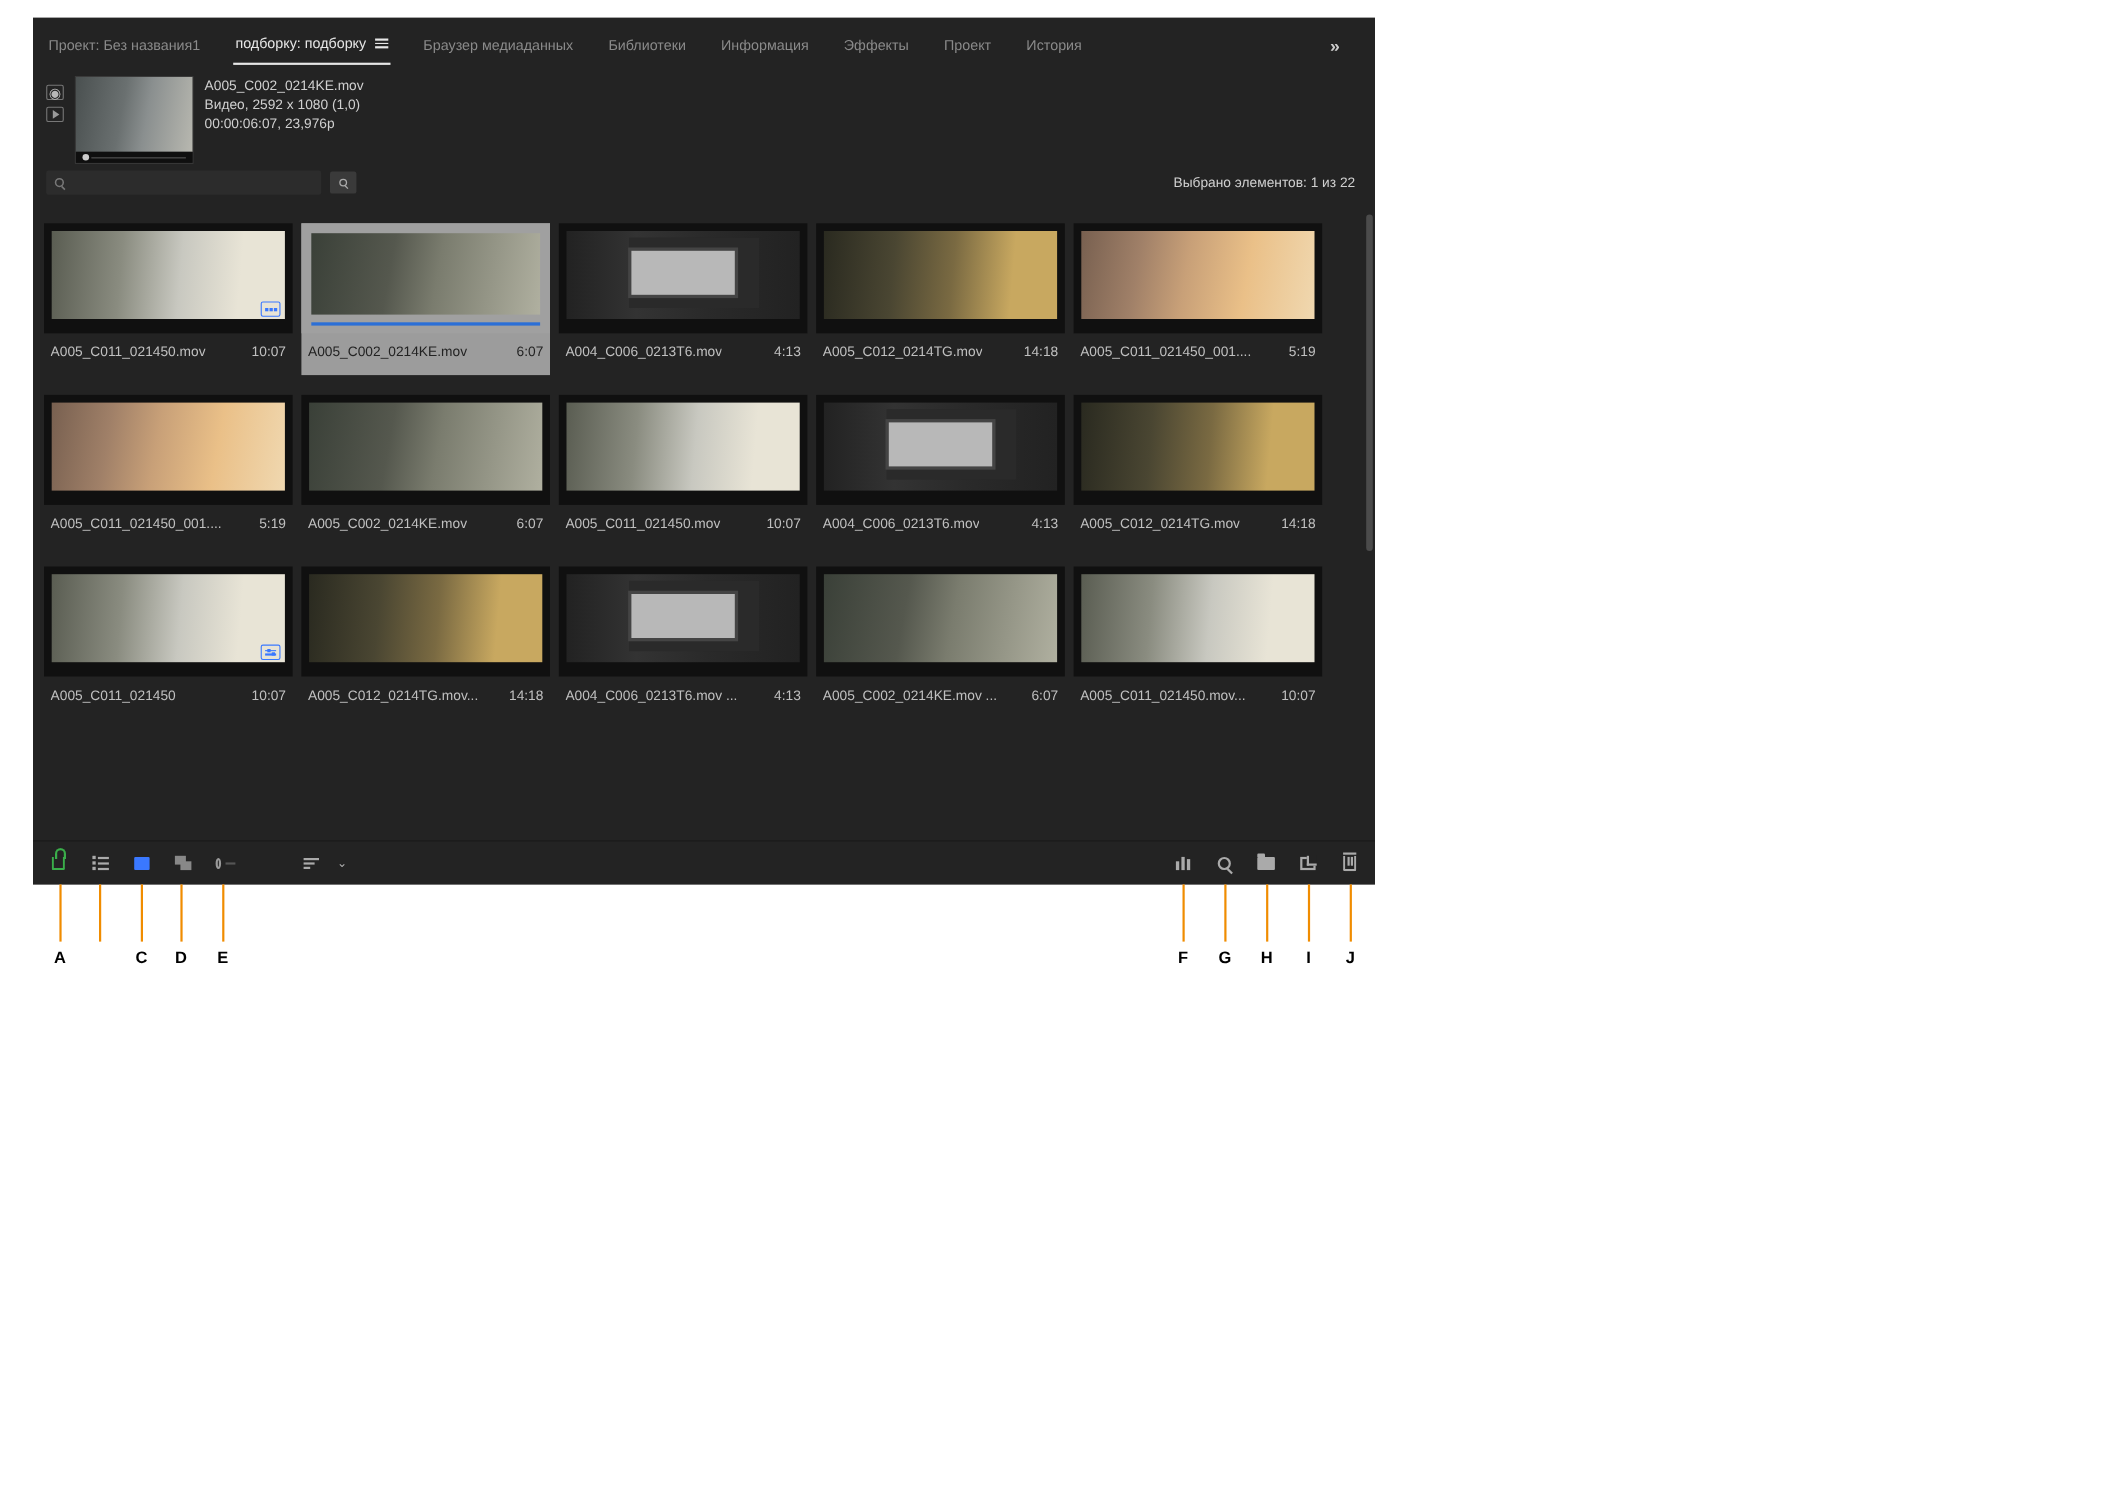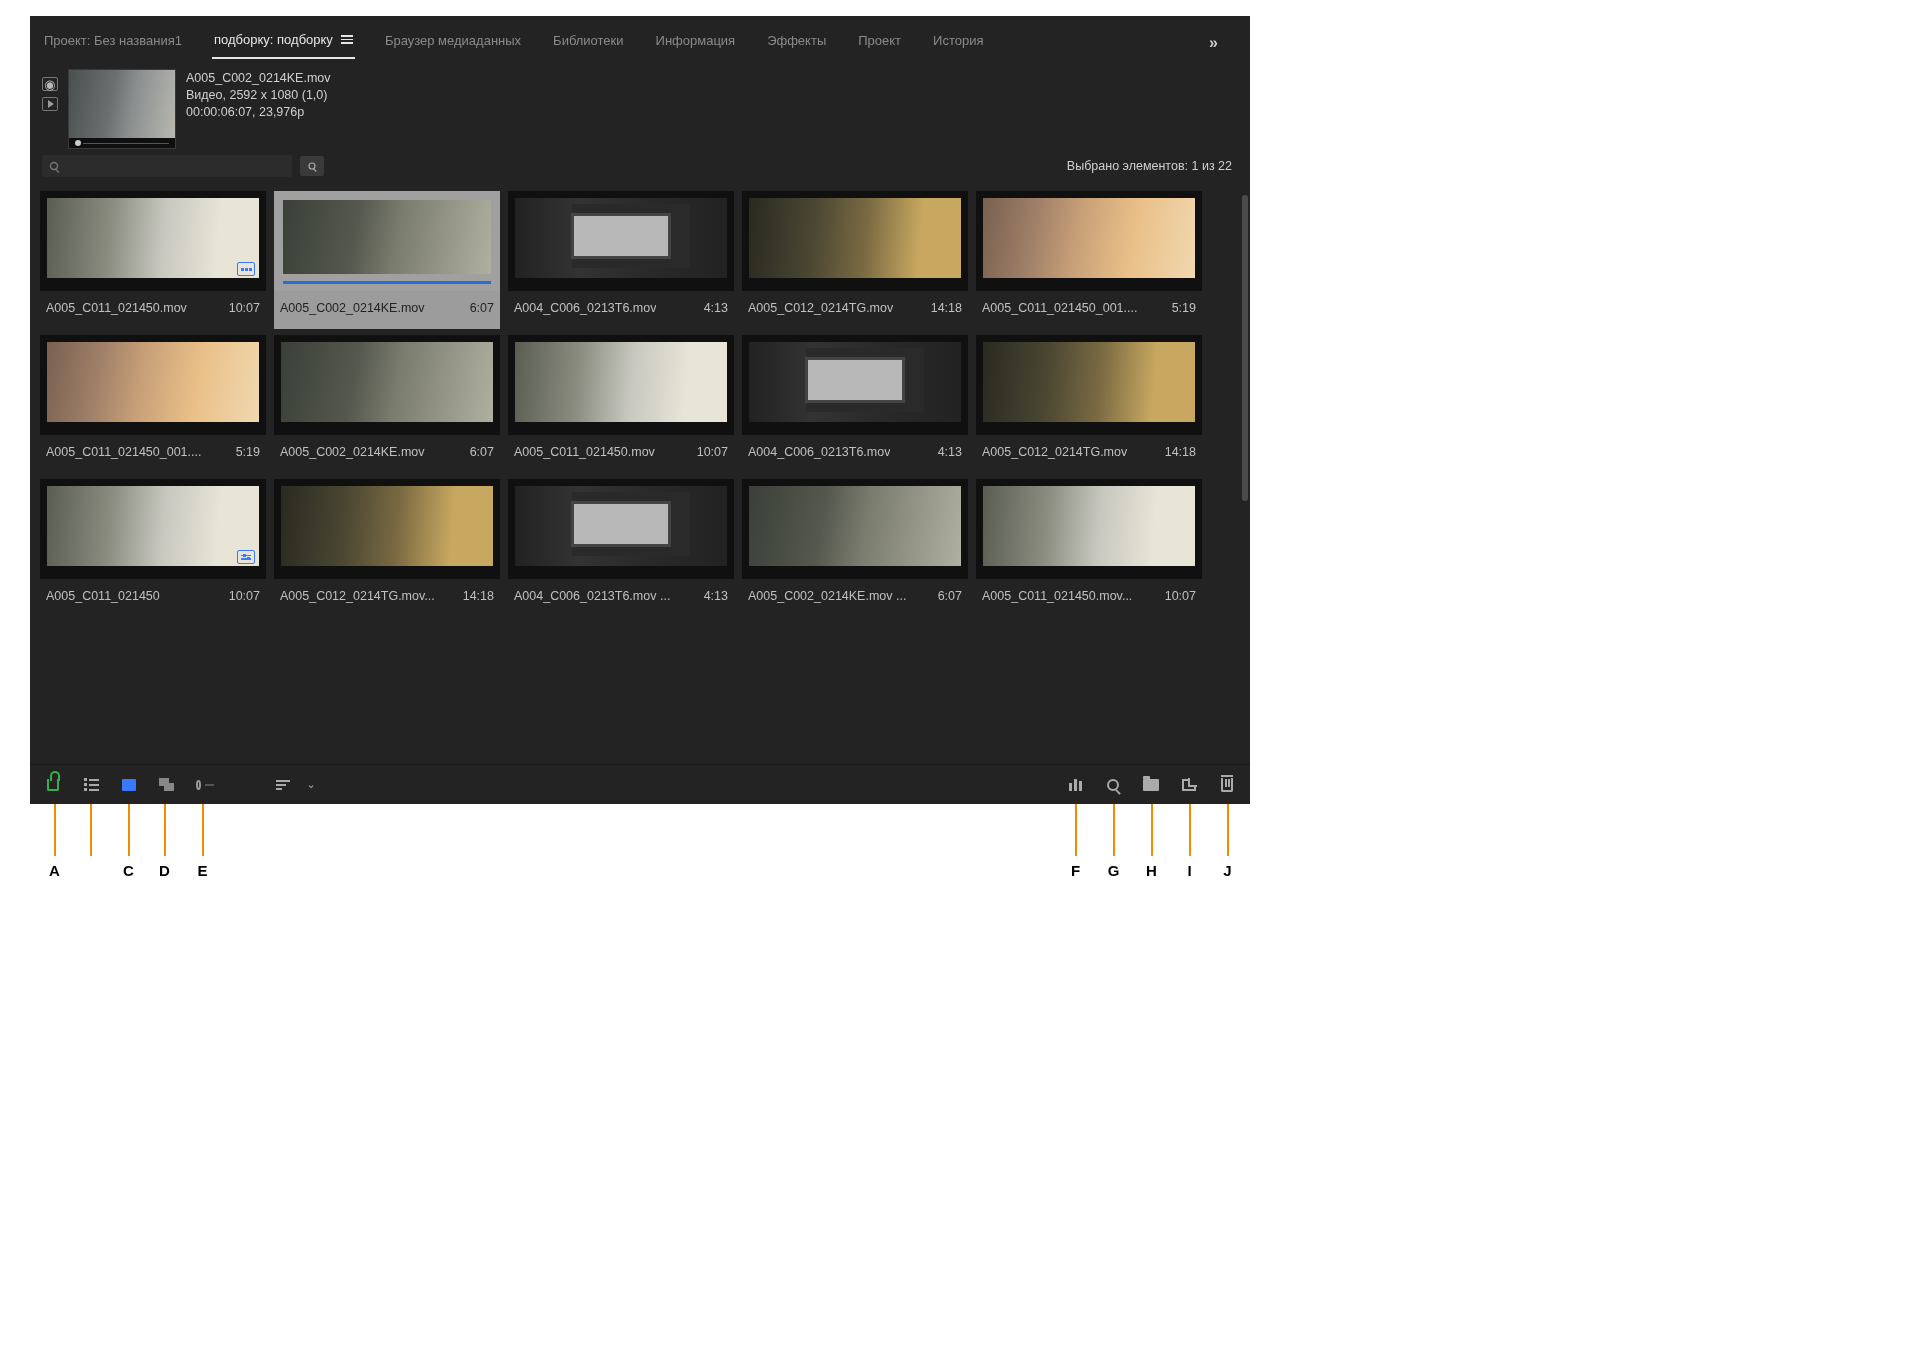--- a/index.html
+++ b/index.html
@@ -91,21 +91,21 @@
   .search-row .spacer { flex:1; }
   .sel-count { color:#d0d0d0; font-size:12.5px; padding-right:6px;}
   
   .grid-wrap { flex:1; overflow:hidden; padding:8px 4px 4px 10px; position:relative;}
   .grid {
     display:grid;
     grid-template-columns: repeat(5, 226px);
     gap: 6px 8px;
     align-content:start;
   }
-  .cell { width:226px; display:flex; flex-direction:column; }
+  .cell { width:226px; display:flex; flex-direction:column;margin-top:12px; }
   .thumb {
     width:100%; height:100px; position:relative; background:#101010;
     border:1px solid transparent;
   }
   .cell.selected .thumb { background:#a0a0a0;}
   .cell.selected { background:#9c9c9c; color:#222;}
   .cell.selected .caption { color:#222; }
   .thumb .img {
     position:absolute; left:6px; right:6px; top:6px; bottom:12px;
   }

